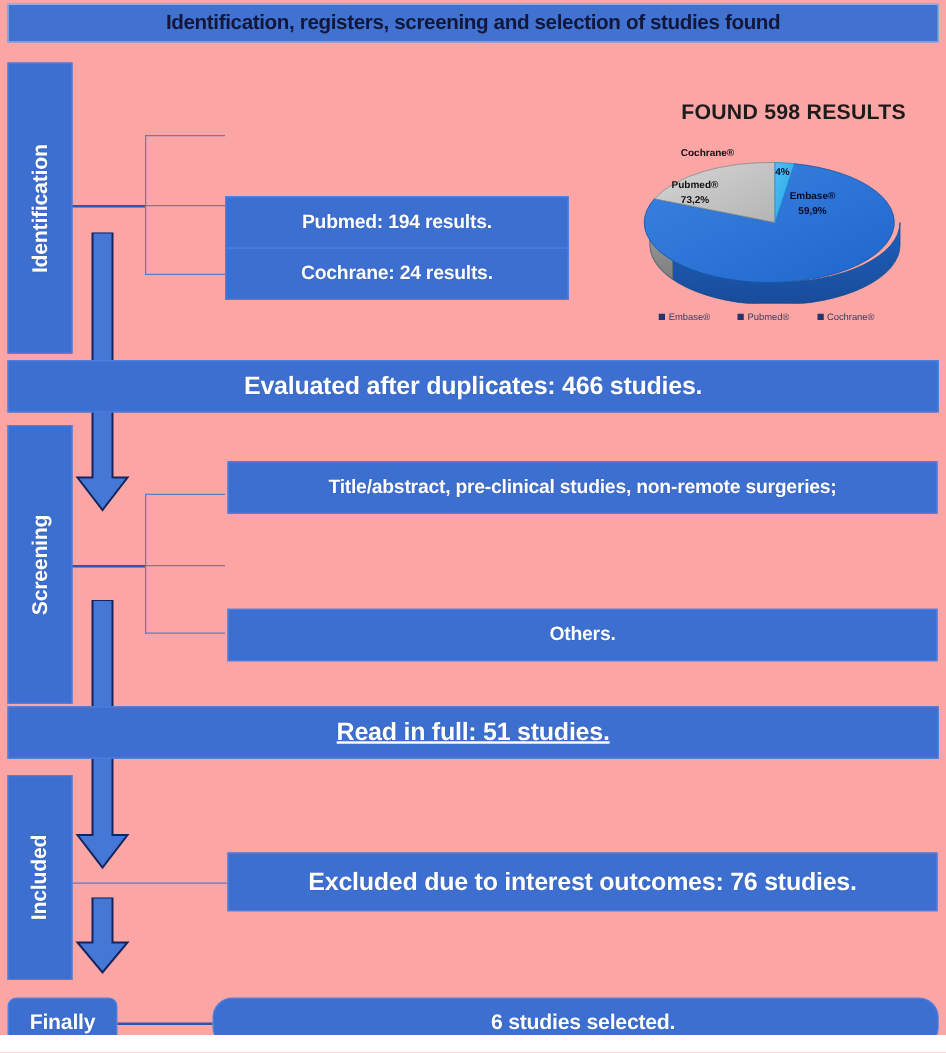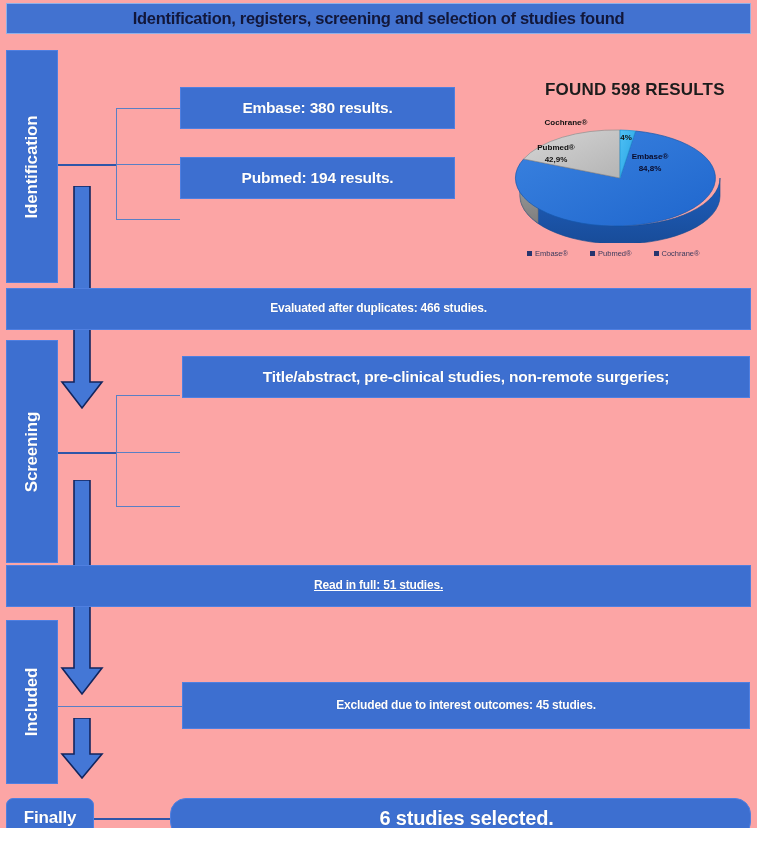--- a/index.html
+++ b/index.html
@@ -40,30 +40,30 @@
     border: 1px solid #8fb0e8;
     color: #12173a;
     font-size: 16.5px;
     letter-spacing: -0.3px;
   }
   .box.result {
     font-size: 15.5px;
     text-shadow: 0 0 1px rgba(0,0,0,0.25);
   }
   .box.wide {
-    font-size: 12px;
+    font-size: 20px;
     text-shadow: 0 0 1px rgba(0,0,0,0.25);
     text-align: center;
   }
   .box.criteria {
     font-size: 15.5px;
     text-shadow: 0 0 1px rgba(0,0,0,0.25);
   }
   .box.finallybox {
-    font-size: 20px;
+    font-size: 17px;
     border-radius: 16px;
     text-shadow: 0 0 1px rgba(0,0,0,0.25);
     padding-left: 12px;
   }
   .box.finallylabel {
     font-size: 17px;
     border-radius: 7px;
     text-shadow: 0 0 1px rgba(0,0,0,0.25);
   }
 
@@ -190,25 +190,25 @@
   </div>
 
   <div class="stemline" style="left:58px; top:164px; width:58px;"></div>
   <div class="bracket" style="left:116px; top:108px; width:64px; height:112px;">
     <div class="v"></div>
     <div class="h" style="top:0px;    width:64px;"></div>
     <div class="h" style="top:56px;   width:64px;"></div>
     <div class="h" style="top:111px;  width:64px;"></div>
   </div>
 
-  <div class="box result" style="left:180px; top:87px; width:275px; height:42px;">
-    <span>Embase: 380 results.</span>
-  </div>
   <div class="box result" style="left:180px; top:157px; width:275px; height:42px;">
     <span>Pubmed: 194 results.</span>
+  </div>
+  <div class="box result" style="left:180px; top:198px; width:275px; height:42px;">
+    <span>Cochrane: 24 results.</span>
   </div>
 
   <div class="pie-title" style="left:529px; top:80px;">FOUND 598 RESULTS</div>
 
   <svg id="pie-chart" style="left:500px; top:108px;" width="245" height="135" viewBox="0 0 245 135">
     <defs>
       <linearGradient id="gEmbSide" x1="0" y1="0" x2="0" y2="1">
         <stop offset="0%" stop-color="#1f5fbe"></stop>
         <stop offset="100%" stop-color="#184c99"></stop>
       </linearGradient>
@@ -246,26 +246,26 @@
   </svg>
 
   <div class="slice-label" style="left:536px; top:118px; width:60px;">
     <span>Cochrane®</span>
   </div>
   <div class="slice-label" style="left:612px; top:133px; width:28px;">4%</div>
 
   <div class="slice-label" style="left:528px; top:143px; width:56px;">
     <span>Pubmed®</span>
   </div>
-  <div class="slice-label" style="left:528px; top:155px; width:56px;">42,9%</div>
+  <div class="slice-label" style="left:528px; top:155px; width:56px;">73,2%</div>
 
   <div class="slice-label on-blue" style="left:620px; top:152px; width:60px;">
     <span>Embase®</span>
   </div>
-  <div class="slice-label on-blue" style="left:620px; top:164px; width:60px;">84,8%</div>
+  <div class="slice-label on-blue" style="left:620px; top:164px; width:60px;">59,9%</div>
 
   <div class="pie-legend" style="left:527px; top:249px;">
     <span class="lg">
       <i class="swatch" style="background:#27356e;"></i>
       <span>Embase®</span>
     </span>
     <span class="lg">
       <i class="swatch" style="background:#27356e;"></i>
       <span>Pubmed®</span>
     </span>
@@ -284,36 +284,39 @@
   </div>
 
   <div class="stemline" style="left:58px; top:452px; width:58px;"></div>
   <div class="bracket" style="left:116px; top:395px; width:64px; height:112px;">
     <div class="v"></div>
     <div class="h" style="top:0px;   width:64px;"></div>
     <div class="h" style="top:57px;  width:64px;"></div>
     <div class="h" style="top:111px; width:64px;"></div>
   </div>
 
-  <div class="box criteria" style="left:182px; top:356px; width:568px; height:42px;">
+  <div class="box criteria" style="left:182px; top:369px; width:568px; height:42px;">
     <span>Title/abstract, pre-clinical studies, non-remote surgeries;</span>
+  </div>
+  <div class="box criteria" style="left:182px; top:487px; width:568px; height:42px;">
+    <span>Others.</span>
   </div>
 
   <svg class="arrow" style="left:60px; top:480px;" width="46" height="230" viewBox="0 0 46 230">
     <path d="M 14 0 L 30 0 L 30 188 L 42 188 L 22 214 L 2 188 L 14 188 Z" fill="#4477d6" stroke="#12255e" stroke-width="1.6"></path>
   </svg>
 
   <div class="box wide" style="left:6px; top:565px; width:745px; height:42px;text-decoration:underline;">
     <span>Read in full: 51 studies.</span>
   </div>
 
   <div class="stemline thin" style="left:58px; top:706px; width:124px;"></div>
 
   <div class="box wide" style="left:182px; top:682px; width:568px; height:47px;">
-    <span>Excluded due to interest outcomes: 45 studies.</span>
+    <span>Excluded due to interest outcomes: 76 studies.</span>
   </div>
 
   <svg class="arrow" style="left:60px; top:718px;" width="46" height="62" viewBox="0 0 46 62">
     <path d="M 14 0 L 30 0 L 30 36 L 42 36 L 22 60 L 2 36 L 14 36 Z" fill="#4477d6" stroke="#12255e" stroke-width="1.6"></path>
   </svg>
 
   <div class="stemline" style="left:94px; top:818px; width:76px; background:#2f56a8;"></div>
 
   <div class="box finallybox" style="left:170px; top:798px; width:581px; height:40px;">
     <span>6 studies selected.</span>

